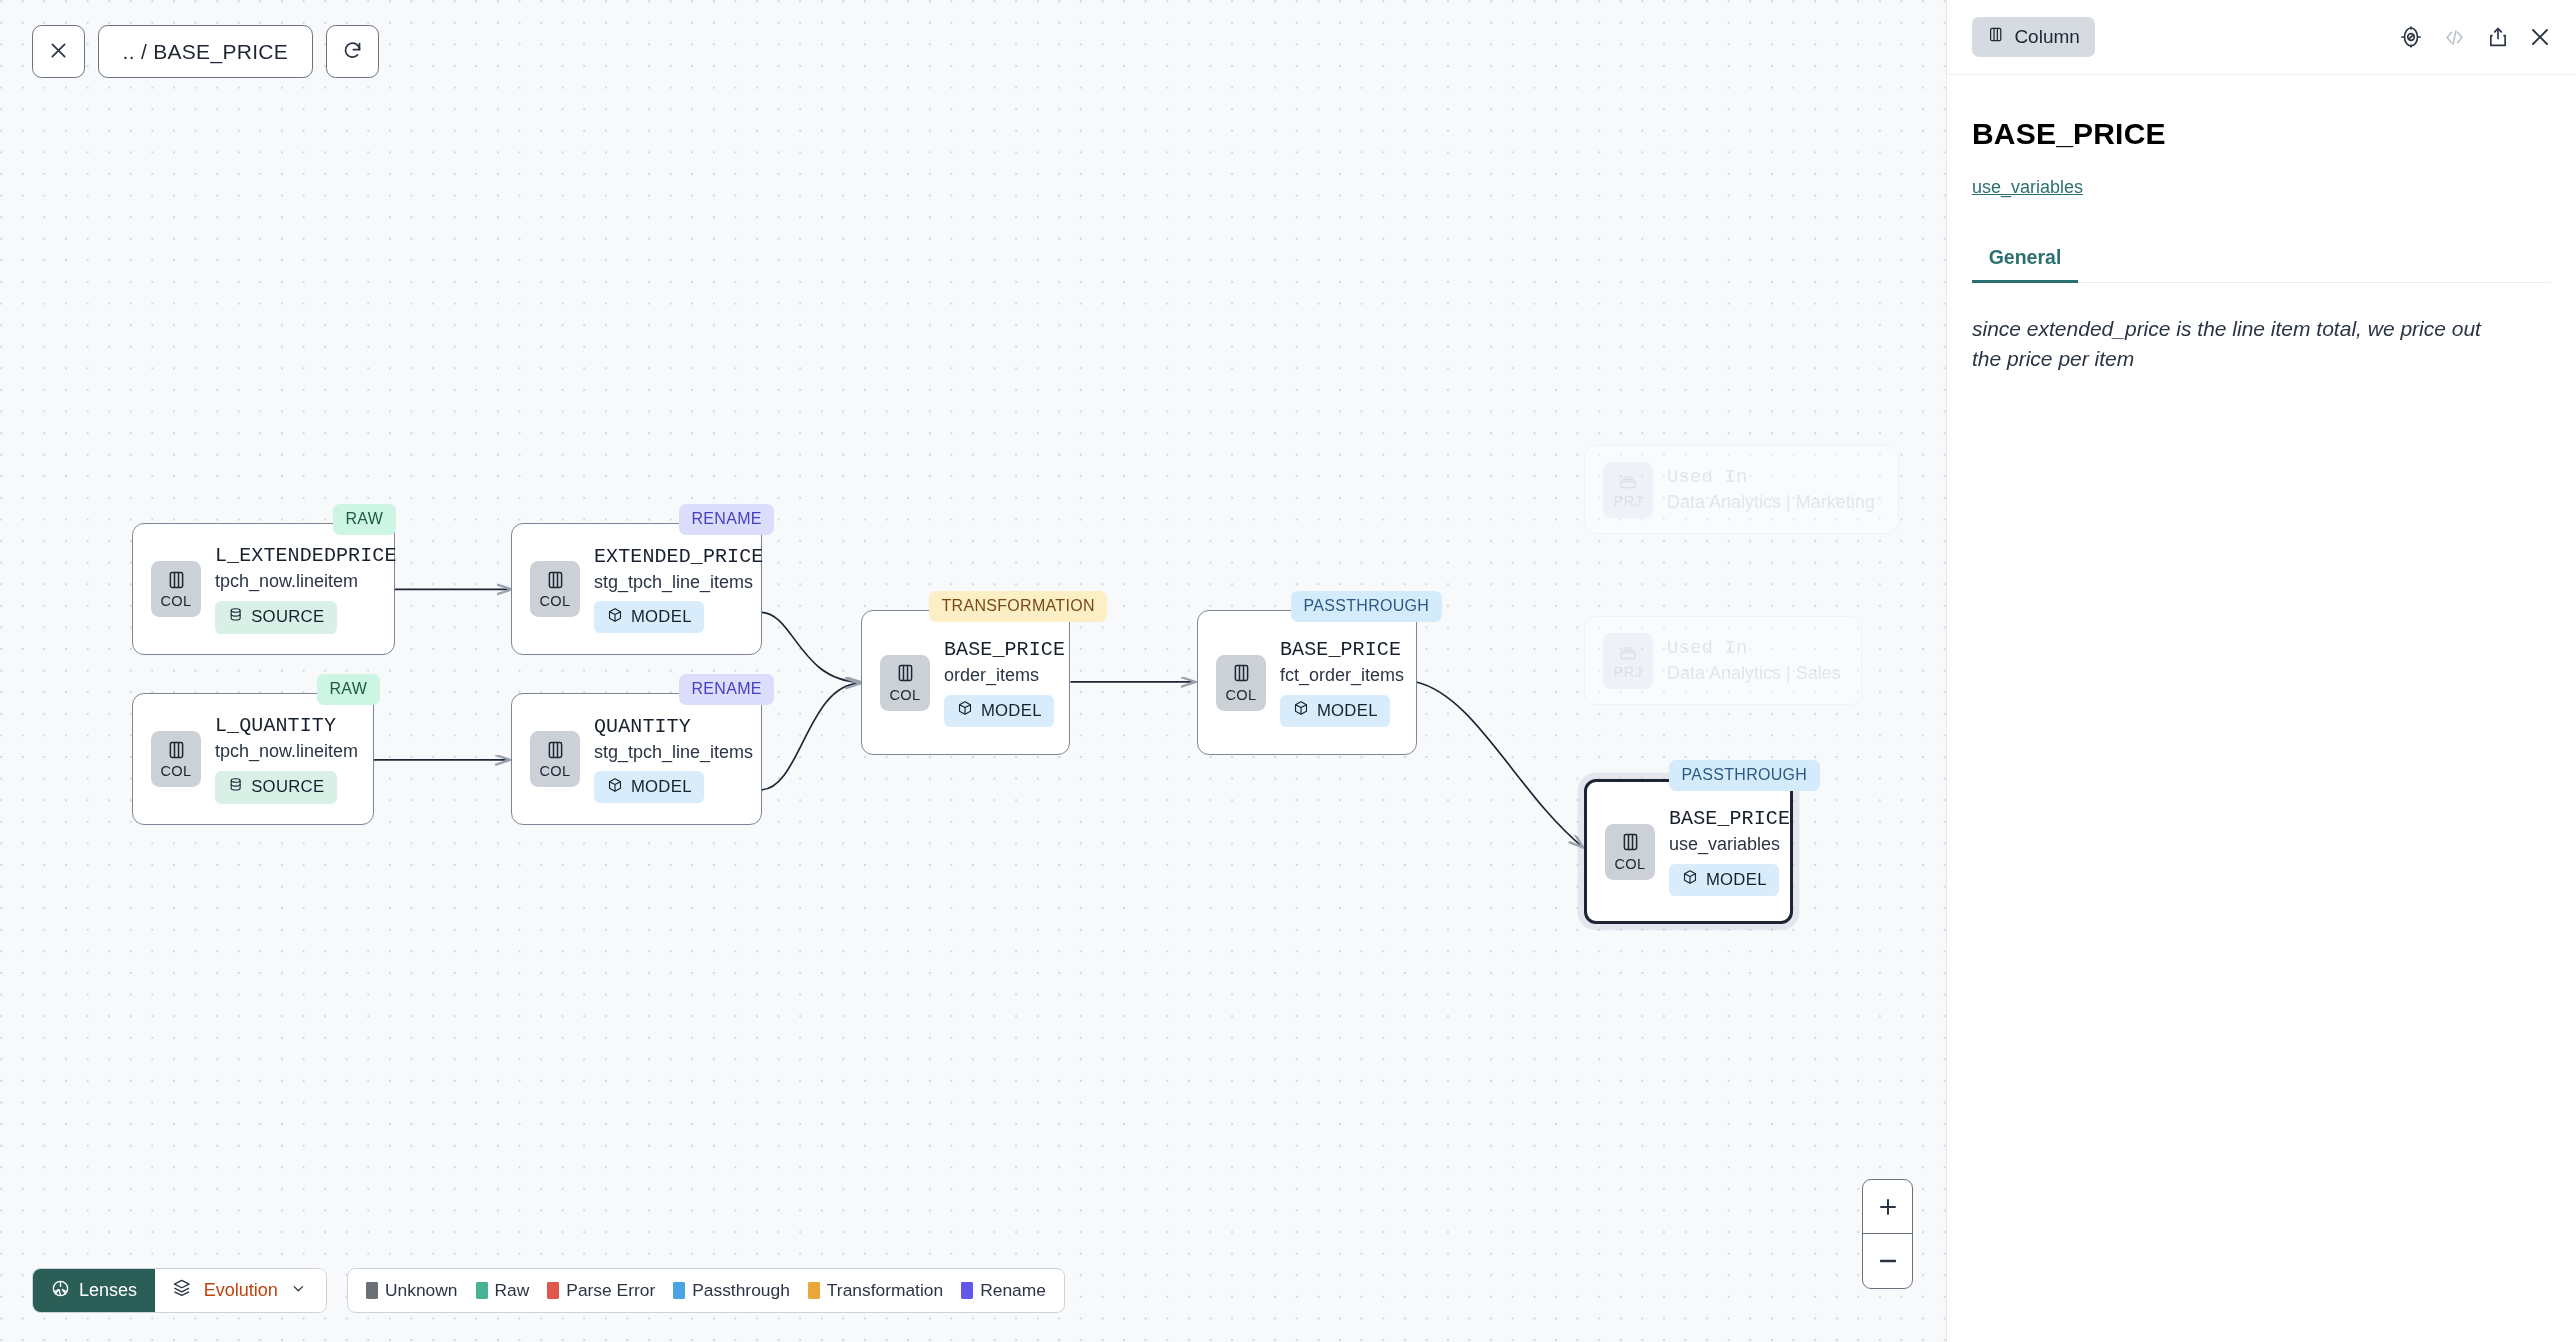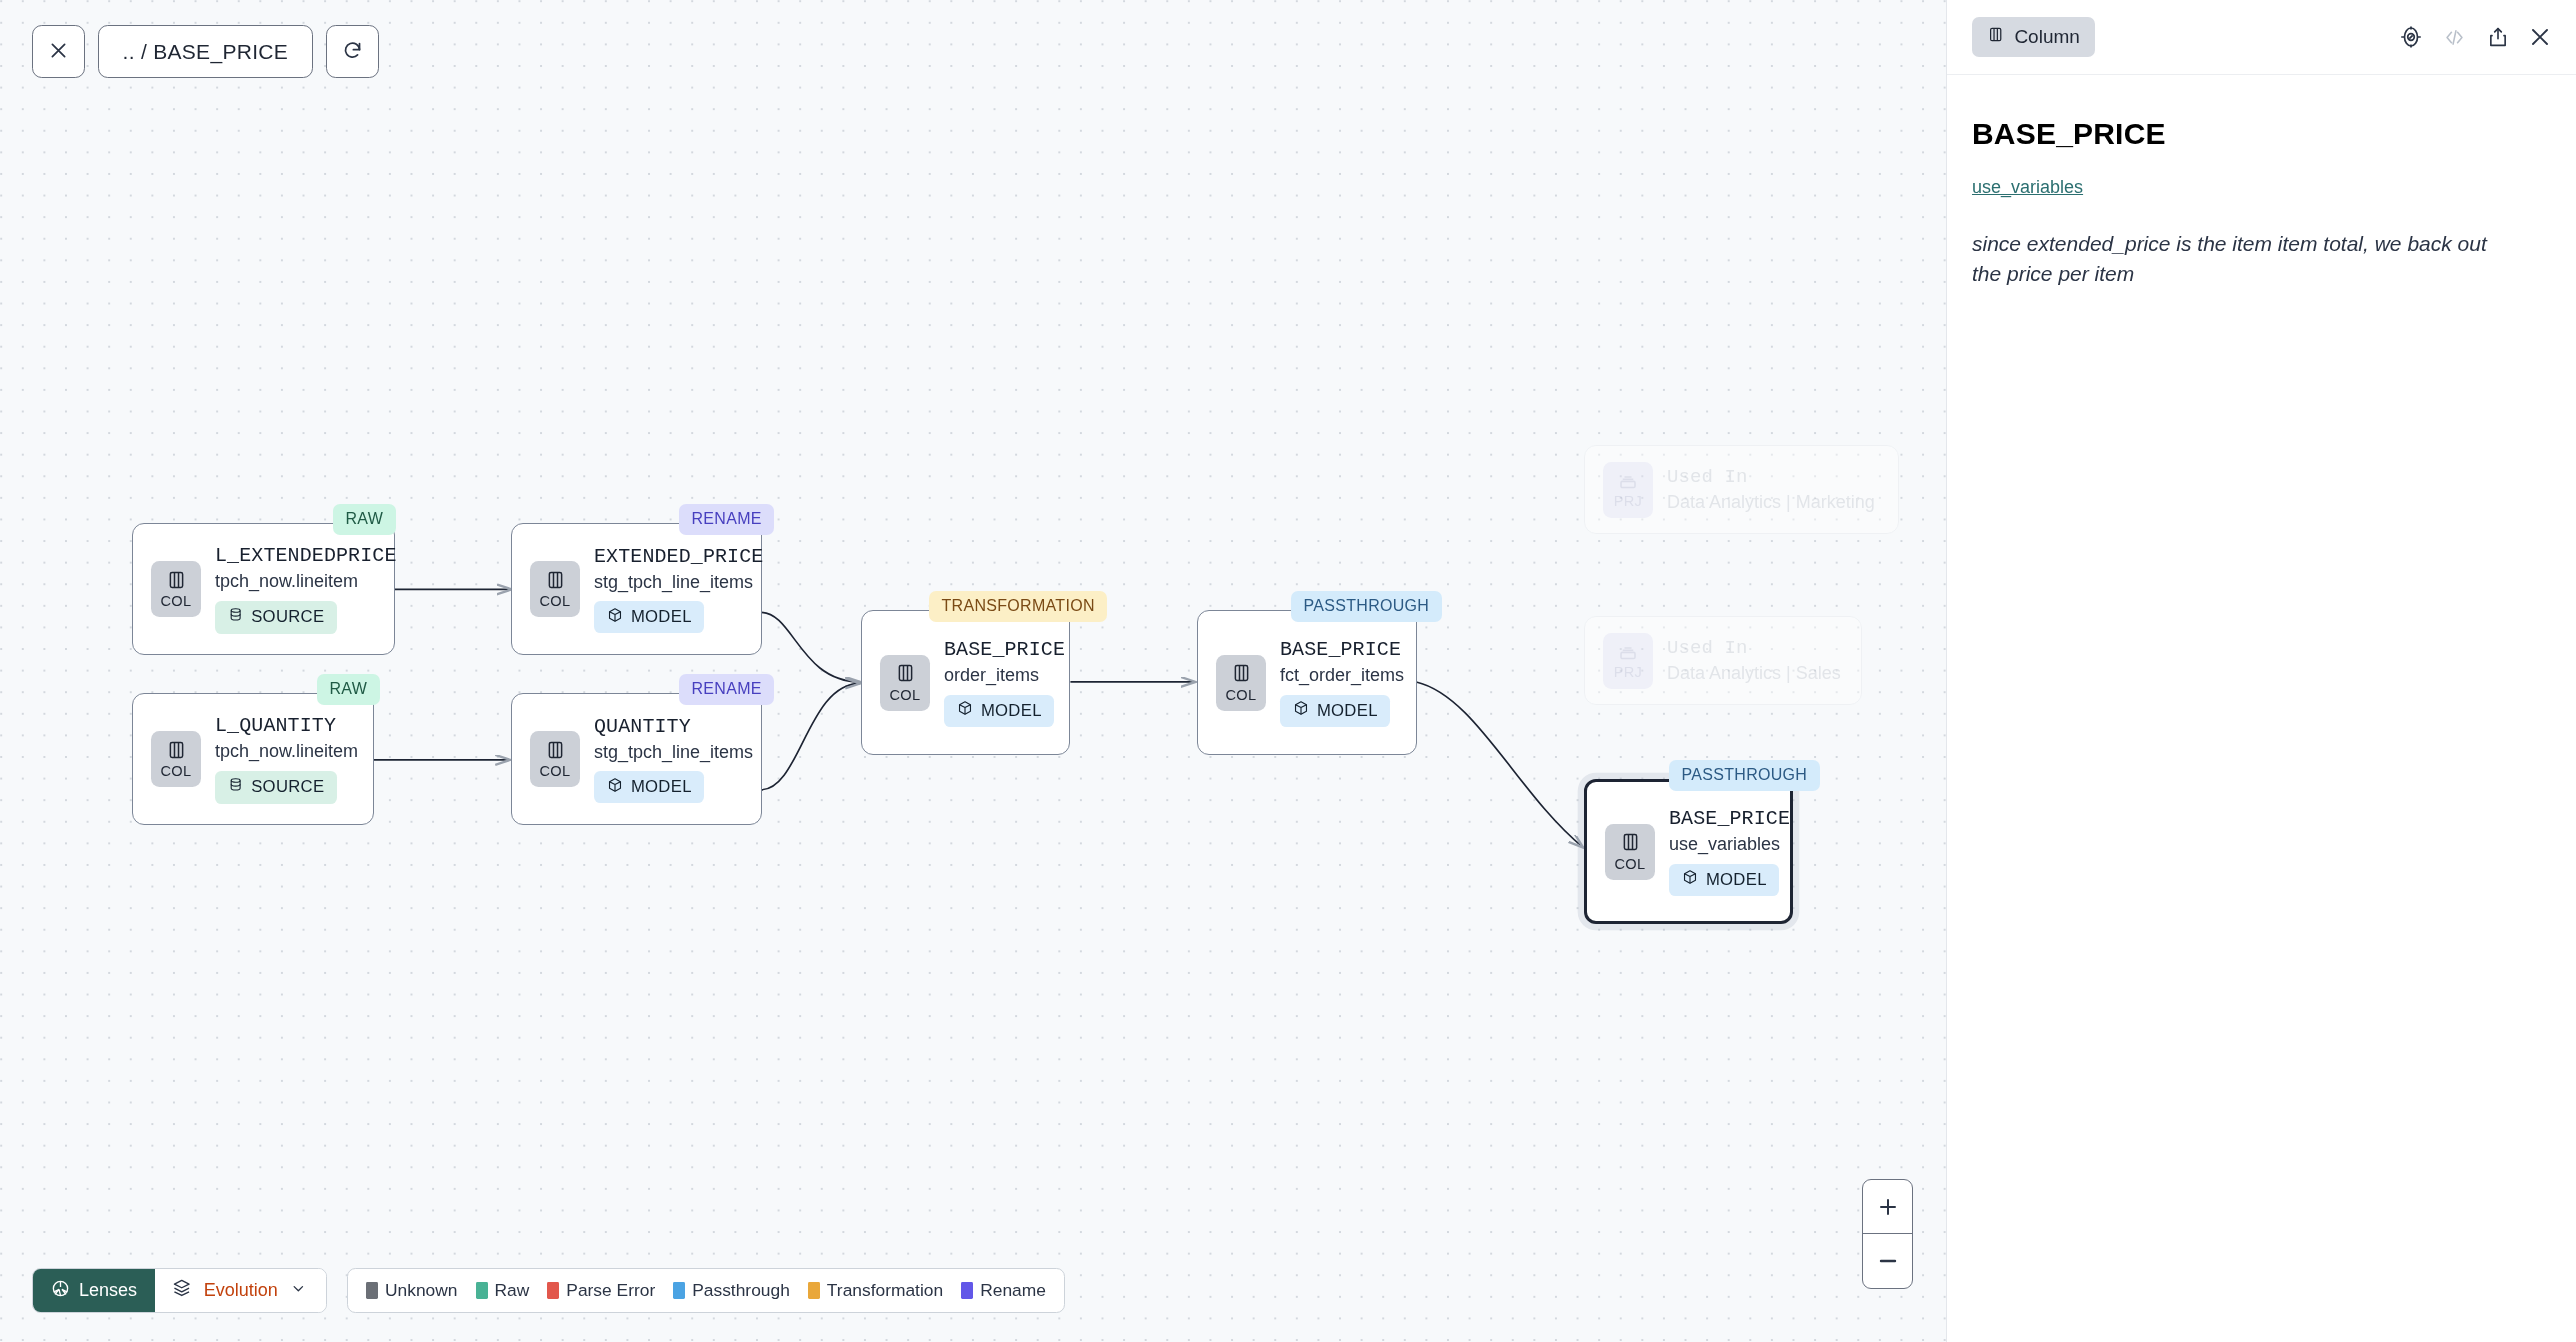--- a/index.html
+++ b/index.html
@@ -474,18 +474,21 @@
             </svg>
         </span>
       </div>
     </div>
 
     <div class="panel-title">BASE_PRICE</div>
     <div class="panel-link">
       <a>use_variables</a>
     </div>
 
-
-    <div class="desc">since extended_price is the item item total, we back out the price per item</div>
+    <div class="tabs">
+      <div class="tab">General</div>
+    </div>
+
+    <div class="desc">since extended_price is the line item total, we price out the price per item</div>
   </div>
 
 </div>
 
 
 </body></html>

